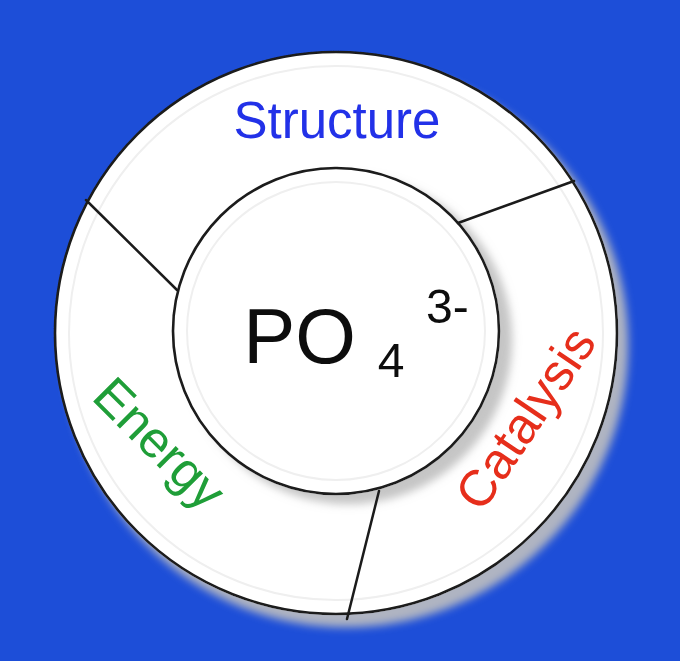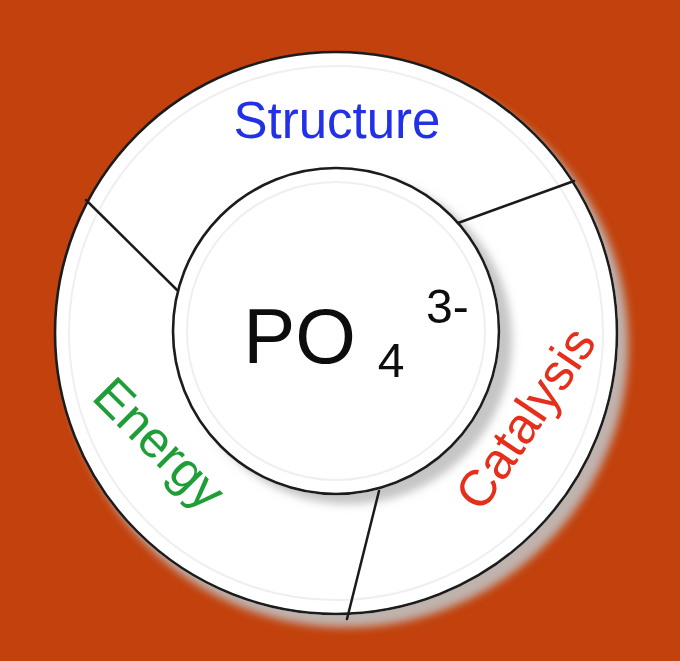--- a/index.html
+++ b/index.html
@@ -5,21 +5,21 @@
   html, body {
     margin: 0;
     padding: 0;
     background: #ffffff;
     font-family: "Liberation Sans", sans-serif;
   }
   .canvas {
     position: relative;
     width: 680px;
     height: 661px;
-    background: #c2410c;
+    background: #1d4ed8;
     overflow: hidden;
   }
   svg { display: block; }
   .ring-circle {
     fill: #ffffff;
     stroke-width: 2.6;
   }
   .divider {
     stroke-width: 2.5;
     stroke-linecap: round;

